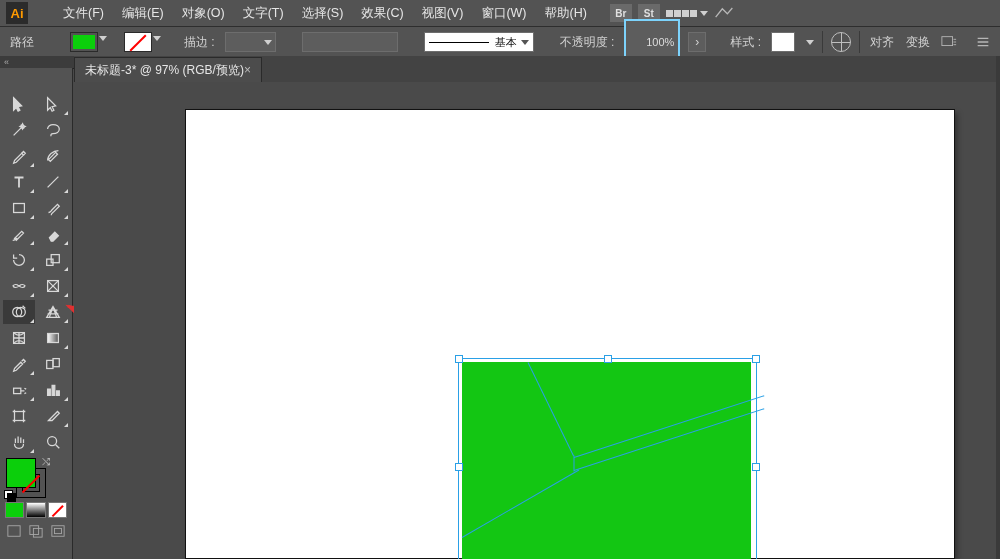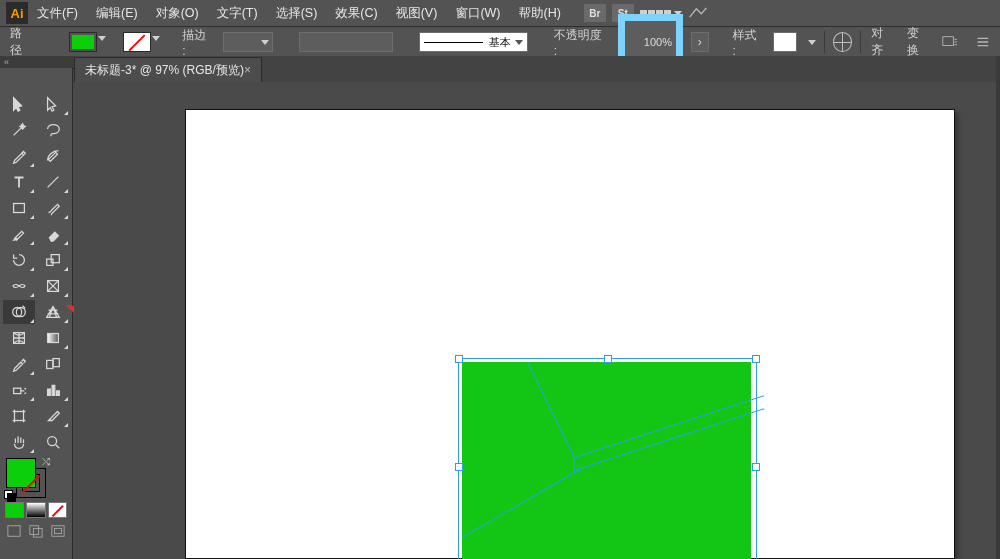--- a/index.html
+++ b/index.html
@@ -1,37 +1,37 @@
 <!DOCTYPE html>
 <html><head>
 <meta charset="utf-8">
 <style>
   html,body{margin:0;padding:0;width:1000px;height:559px;background:#4a4a4a;font-family:"Microsoft YaHei",Arial,sans-serif;font-size:12px;color:#d8d8d8;overflow:hidden}
   
   .menubar{height:26px;background:#535353;display:flex;align-items:center;padding:0 6px;gap:0}
-  .ai-logo{width:22px;height:22px;background:#2b2b2b;color:#ff9a00;display:flex;align-items:center;justify-content:center;font-weight:bold;font-size:13px;margin-right:0}
+  .ai-logo{width:22px;height:22px;background:#2b2b2b;color:#ff9a00;display:flex;align-items:center;justify-content:center;font-weight:bold;font-size:13px;margin-right:26px}
   .menu-item{padding:0 9px;height:26px;line-height:26px;font-size:12.5px;color:#e6e6e6}
   .menu-icons{margin-left:14px;display:flex;gap:6px;align-items:center}
   .sq-badge{width:22px;height:18px;background:#6a6a6a;color:#e0e0e0;font-size:10px;display:flex;align-items:center;justify-content:center;font-weight:bold}
   .grid-icon{display:flex;gap:1px}
   .grid-icon span{width:7px;height:7px;background:#d0d0d0;display:inline-block}
   .tri-down{width:0;height:0;border-left:4px solid transparent;border-right:4px solid transparent;border-top:5px solid #d0d0d0;margin-left:3px}
   .tiny-svg{width:20px;height:16px;opacity:.8}
 
   
   .optbar{height:30px;background:#535353;border-top:1px solid #2e2e2e;border-bottom:1px solid #2e2e2e;display:flex;align-items:center;padding:0 8px;gap:8px;font-size:12px;color:#d2d2d2}
   .opt-label{padding:0 2px}
   .swatch{width:26px;height:18px;border:1px solid #2a2a2a;position:relative}
   .swatch .inner{position:absolute;inset:2px}
   .swatch .dd{position:absolute;right:-10px;top:3px}
   .sw-green .inner{background:#0bcf0b}
   .sw-none{background:#fff}
   .sw-none .slash{position:absolute;left:0;top:0;width:100%;height:100%;}
   .sw-none .slash::after{content:"";position:absolute;left:2px;right:2px;top:50%;height:2px;background:red;transform:rotate(-45deg)}
-  .num-field{width:44px;height:18px;background:#5d5d5d;border:7px solid #7dd3fc;color:#ddd;padding:12px 4px;display:flex;align-items:center;justify-content:flex-end;font-size:11px}
+  .num-field{width:44px;height:18px;background:#5d5d5d;border:2px solid #7dd3fc;color:#ddd;padding:12px 4px;display:flex;align-items:center;justify-content:flex-end;font-size:11px}
   .dd-box{width:46px;height:18px;background:#5d5d5d;border:1px solid #6d6d6d;display:flex;align-items:center;justify-content:flex-end;padding-right:3px}
   .stroke-style{width:94px;height:18px;background:#5d5d5d;border:1px solid #6d6d6d}
   .brush-swatch{width:100px;height:18px;background:#fff;border:1px solid #6d6d6d;display:flex;align-items:center;justify-content:flex-end;padding:0 4px;color:#111;font-size:11px}
   .brush-swatch .line{flex:1;height:1px;background:#000;margin-right:6px}
   .pct-step{width:16px;height:18px;background:#5d5d5d;border:1px solid #6d6d6d;display:flex;align-items:center;justify-content:center}
   .style-swatch{width:22px;height:18px;background:#fff;border:1px solid #6d6d6d}
   .globe{width:18px;height:18px;border:1.5px solid #bfbfbf;border-radius:50%;position:relative}
   .globe::before{content:"";position:absolute;left:0;right:0;top:50%;height:1px;background:#bfbfbf}
   .globe::after{content:"";position:absolute;top:0;bottom:0;left:50%;width:1px;background:#bfbfbf}
   .opt-sep{width:1px;height:22px;background:#3a3a3a}

